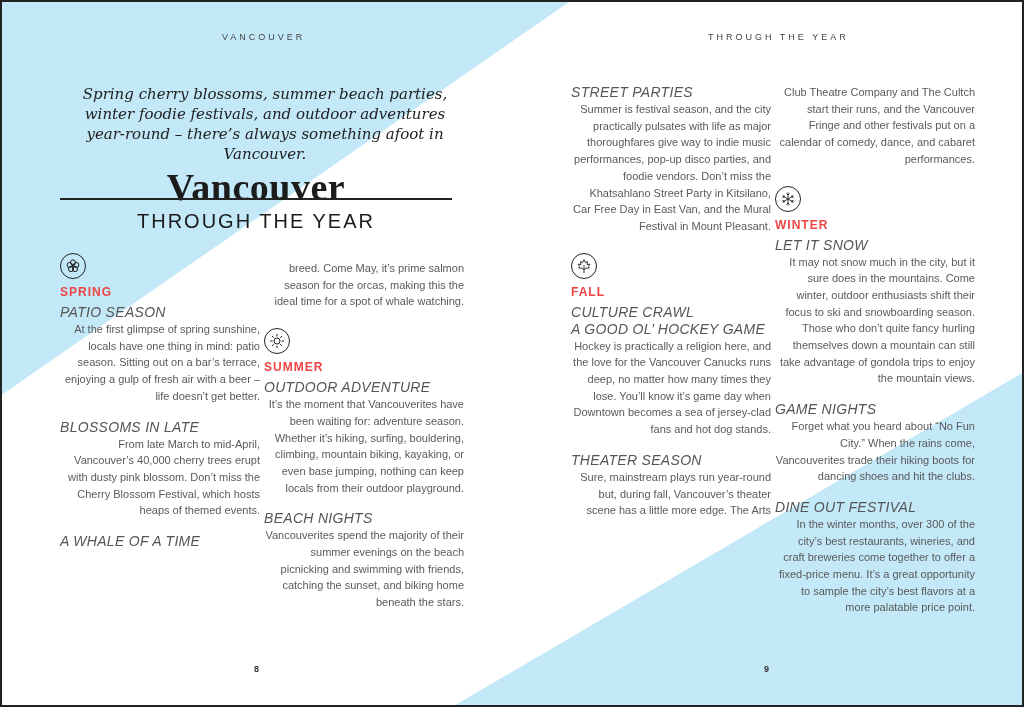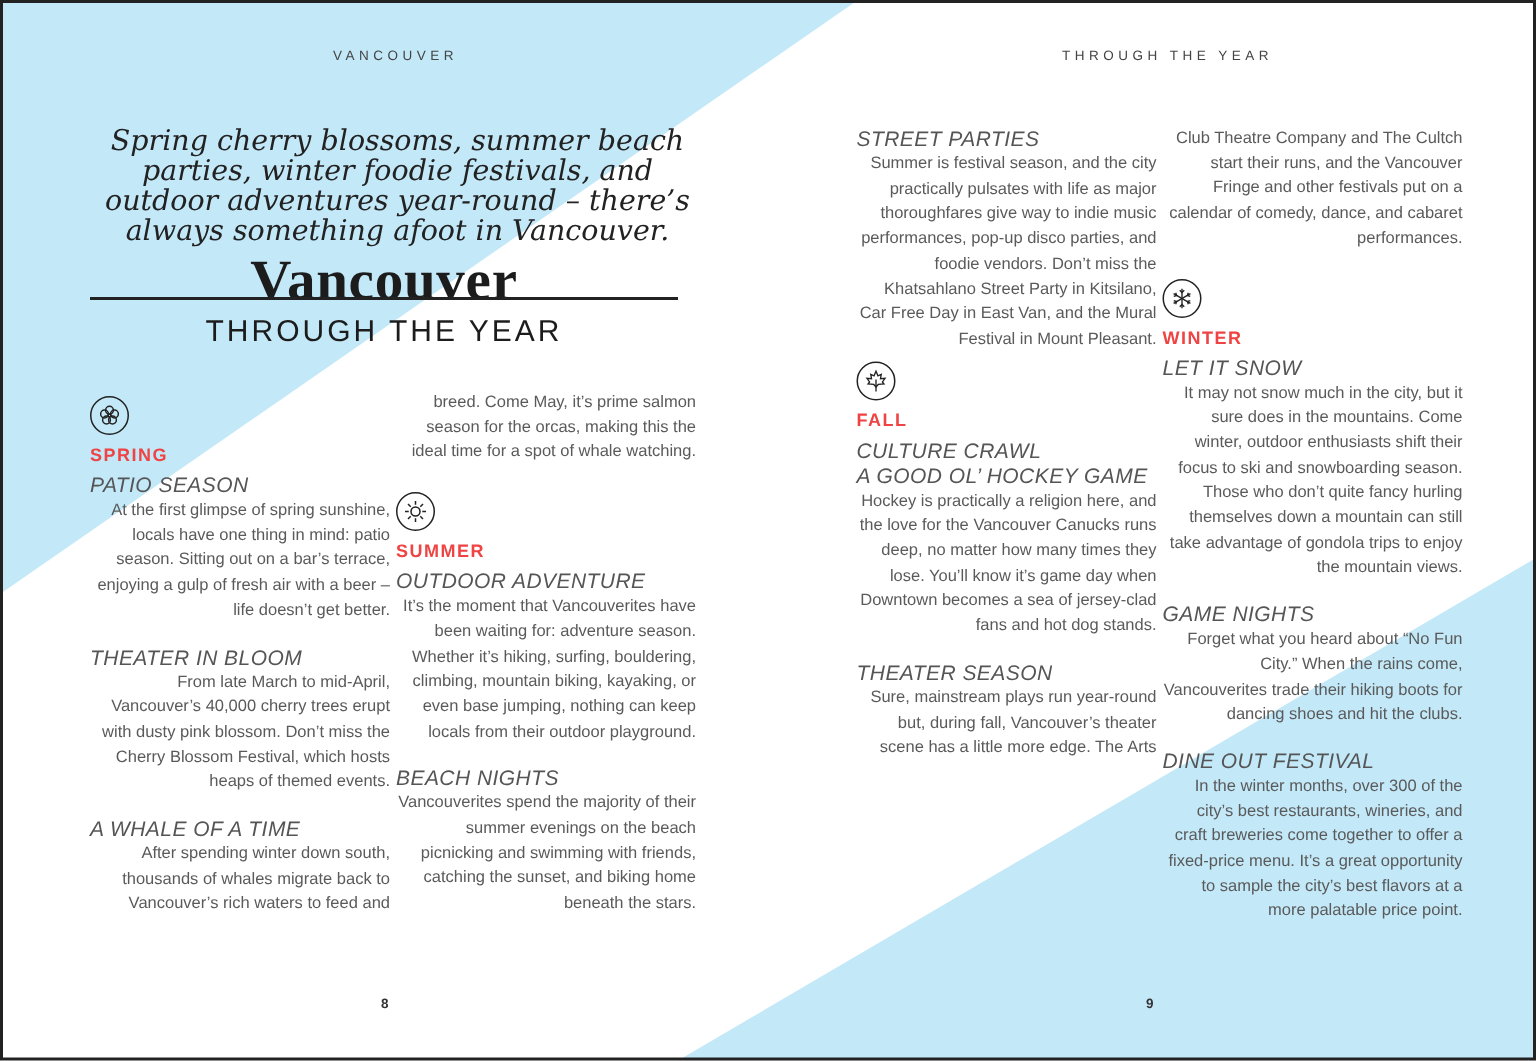--- a/index.html
+++ b/index.html
@@ -14,21 +14,21 @@
     box-sizing: border-box; border: 2px solid #222; border-right-width: 2px;
     pointer-events: none; z-index: 10;
   }
   svg.bg { position: absolute; left: 0; top: 0; z-index: 0; }
   .abs { position: absolute; z-index: 2; }
   .running-head {
     font-size: 9px; letter-spacing: 3px; color: #444; text-transform: uppercase;
   }
   .intro {
     font-family: "DejaVu Serif", "Liberation Serif", serif; font-style: italic;
-    font-size: 19px; line-height: 20px; color: #222; text-align: center;
+    font-size: 15px; line-height: 20px; color: #222; text-align: center;
     width: 390px;
   }
   .title-big {
     font-family: "Liberation Serif", serif; font-weight: bold;
     font-size: 38px; line-height: 38px; color: #1c1c1c; letter-spacing: 0.5px;
     text-align: center; width: 392px;
   }
   .title-rule { height: 2px; background: #222; width: 392px; }
   .title-sub {
     font-size: 20px; letter-spacing: 2px; color: #1c1c1c; text-align: center; width: 392px;
@@ -61,40 +61,39 @@
 <div class="frame"></div>
 
 <div class="abs running-head" style="left:222px; top:32px;">VANCOUVER</div>
 
 <div class="abs intro" style="left:70px; top:84px;">Spring cherry blossoms, summer beach parties, winter foodie festivals, and outdoor adventures year-round – there’s always something afoot in Vancouver.</div>
 
 <div class="abs title-big" style="left:60px; top:168px;">Vancouver</div>
 <div class="abs title-rule" style="left:60px; top:198px;"></div>
 <div class="abs title-sub" style="left:60px; top:210px;">THROUGH THE YEAR</div>
 
-<div class="abs col" style="left:60px; top:264px;">
+<div class="abs col" style="left:60px; top:253px;">
   <div class="season-icon">
     <svg width="16" height="16" viewBox="0 0 16 16">
       <g fill="none" stroke="#222" stroke-width="1">
         <circle cx="8" cy="4.5" r="2.6"></circle>
           <circle cx="11.3" cy="7" r="2.6"></circle>
         <circle cx="10" cy="11" r="2.6"></circle>
           <circle cx="6" cy="11" r="2.6"></circle>
         <circle cx="4.7" cy="7" r="2.6"></circle>
           <circle cx="8" cy="8" r="1"></circle>
       </g>
     </svg>
   </div>
   <div class="season-title">SPRING</div>
   <div class="sub-head">PATIO SEASON</div>
   <p class="body-text">At the first glimpse of spring sunshine, locals have one thing in mind: patio season. Sitting out on a bar’s terrace, enjoying a gulp of fresh air with a beer – life doesn’t get better.</p>
-  <div class="sub-head">THEATER IN BLOOM</div>
+  <div class="sub-head">BLOSSOMS IN LATE</div>
   <p class="body-text">From late March to mid-April, Vancouver’s 40,000 cherry trees erupt with dusty pink blossom. Don’t miss the Cherry Blossom Festival, which hosts heaps of themed events.</p>
   <div class="sub-head">A WHALE OF A TIME</div>
-  <p class="body-text">After spending winter down south, thousands of whales migrate back to Vancouver’s rich waters to feed and</p>
 </div>
 
 <div class="abs col" style="left:264px; top:260px;">
   <p class="body-text" style="margin-bottom:18px;">breed. Come May, it’s prime salmon season for the orcas, making this the ideal time for a spot of whale watching.</p>
   <div class="season-icon">
     <svg width="16" height="16" viewBox="0 0 16 16">
       <g fill="none" stroke="#222" stroke-width="1">
         <circle cx="8" cy="8" r="3"></circle>
         <line x1="8" y1="1" x2="8" y2="3.5"></line>
           <line x1="8" y1="12.5" x2="8" y2="15"></line>
@@ -113,21 +112,21 @@
   <div class="sub-head">BEACH NIGHTS</div>
   <p class="body-text">Vancouverites spend the majority of their summer evenings on the beach picnicking and swimming with friends, catching the sunset, and biking home beneath the stars.</p>
 </div>
 
 <div class="abs page-num" style="left:254px; top:664px;">8</div>
 
 <div class="abs running-head" style="left:708px; top:32px;">THROUGH THE YEAR</div>
 
 <div class="abs col" style="left:571px; top:84px;">
   <div class="sub-head">STREET PARTIES</div>
-  <p class="body-text" style="margin-bottom:6px;">Summer is festival season, and the city practically pulsates with life as major thoroughfares give way to indie music performances, pop-up disco parties, and foodie vendors. Don’t miss the Khatsahlano Street Party in Kitsilano, Car Free Day in East Van, and the Mural Festival in Mount Pleasant.</p>
+  <p class="body-text" style="margin-bottom:18px;">Summer is festival season, and the city practically pulsates with life as major thoroughfares give way to indie music performances, pop-up disco parties, and foodie vendors. Don’t miss the Khatsahlano Street Party in Kitsilano, Car Free Day in East Van, and the Mural Festival in Mount Pleasant.</p>
   <div class="season-icon">
     <svg width="16" height="16" viewBox="0 0 16 16">
       <path d="M8 1.5 L9.3 4.5 L11.5 3.6 L11 6.5 L14 6.2 L12.3 8.6 L13.3 10 L9.5 10.3 L8 12 L6.5 10.3 L2.7 10 L3.7 8.6 L2 6.2 L5 6.5 L4.5 3.6 L6.7 4.5 Z" fill="none" stroke="#222" stroke-width="0.9"></path>
       <line x1="8" y1="7" x2="8" y2="15" stroke="#222" stroke-width="0.9"></line>
     </svg>
   </div>
   <div class="season-title">FALL</div>
   <div class="sub-head">CULTURE CRAWL</div>
   <div class="sub-head">A GOOD OL’ HOCKEY GAME</div>
   <p class="body-text">Hockey is practically a religion here, and the love for the Vancouver Canucks runs deep, no matter how many times they lose. You’ll know it’s game day when Downtown becomes a sea of jersey-clad fans and hot dog stands.</p>

